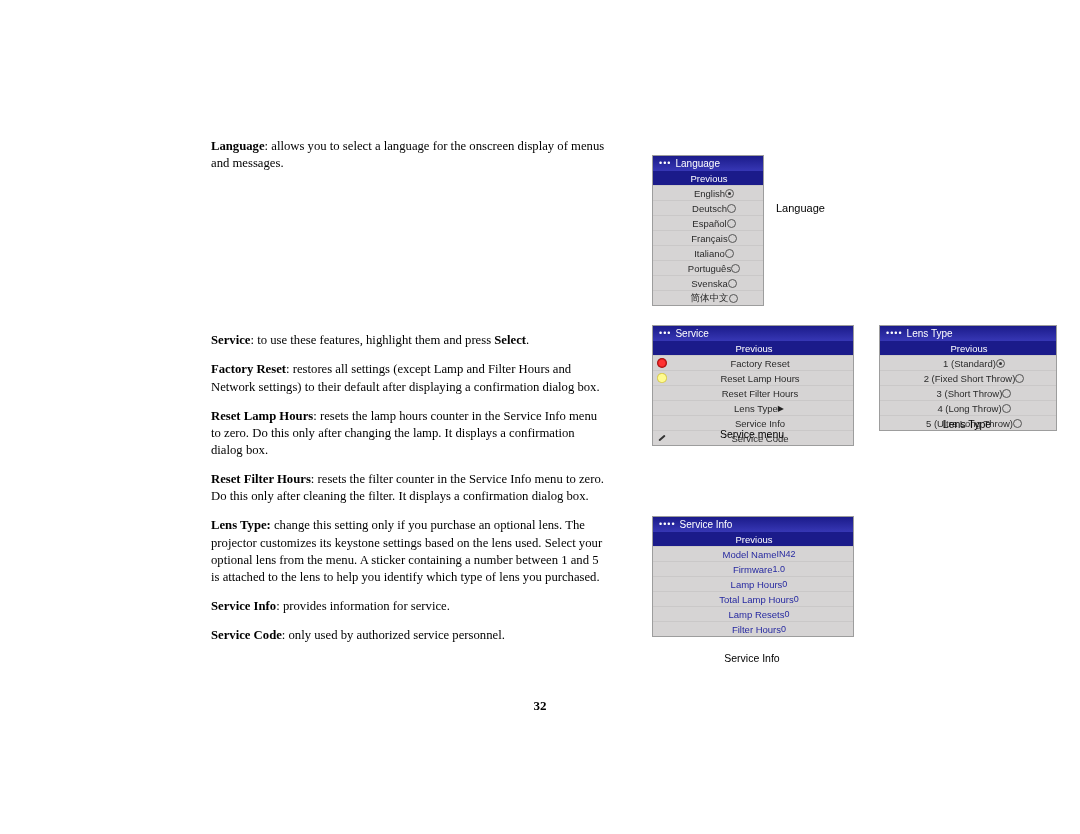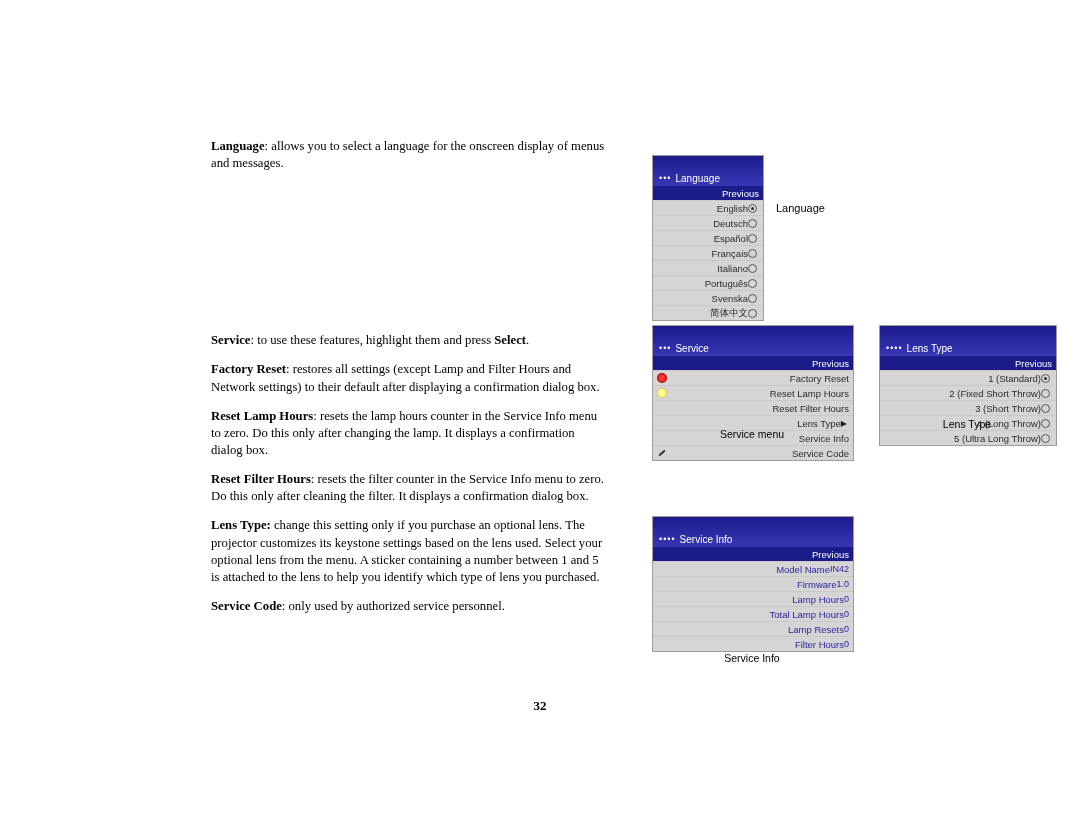--- a/index.html
+++ b/index.html
@@ -5,23 +5,23 @@
   html,body{margin:0;padding:0;background:#fff;font-family:Georgia,"Times New Roman",serif;color:#000}
   .page{width:888px;height:834px;position:relative;margin:0 auto}
   .left-col{position:absolute;left:115px;top:138px;width:395px;font-size:12.7px;line-height:1.35}
   .para{margin-bottom:12px}
   .boldlead{font-weight:bold}
   .page-number{position:absolute;left:0;right:0;top:698px;text-align:center;font-size:13px;font-weight:bold}
   .cap{font-family:Arial,Helvetica,sans-serif;font-size:10.5px;color:#000;text-align:center}
 
   
   .menu{background:#d6d4d4;font-family:Arial,Helvetica,sans-serif;font-size:9.5px;border:1px solid #9d9d9d;position:absolute}
-  .menu .hdr{background:#2a2a9a;background:linear-gradient(#1b1b8a,#3737b5);color:#fff;padding:17px 4px 2px 6px;font-size:10px}
+  .menu .hdr{background:#2a2a9a;background:linear-gradient(#1b1b8a,#3737b5);color:#fff;padding:2px 4px 2px 6px;font-size:10px}
   .menu .hdr .dots{letter-spacing:1px;margin-right:4px;font-size:9px;vertical-align:1px}
-  .menu .row{display:flex;align-items:center;padding:1px 4px 1px 18px;color:#2a2a2a;justify-content:flex-end;border-bottom:1px solid #cac8c8;height:12px}
+  .menu .row{display:flex;align-items:center;padding:1px 4px 1px 18px;color:#2a2a2a;justify-content:center;border-bottom:1px solid #cac8c8;height:12px}
   .menu .row:last-child{border-bottom:none}
   .menu .row.prev{background:#1b1b8a;color:#fff;padding-left:6px}
   .menu .row .radio{width:7px;height:7px;border:1px solid #555;border-radius:50%;display:inline-block;margin-right:2px}
   .menu .row .radio.sel::after{content:"";display:block;width:3px;height:3px;background:#333;border-radius:50%;margin:2px}
   .menu .row .arrow{font-size:8px;color:#222;margin-right:2px}
   .menu .row .icon{width:10px;height:10px;position:absolute;left:4px}
   .icon-red{background:radial-gradient(circle,#f33 40%,#900 70%);border-radius:50%}
   .icon-bulb{background:radial-gradient(circle,#fffb90 50%,#bba400 80%);border-radius:50%}
   .icon-wrench{}
   .icon-wrench::before{content:"";display:block;width:8px;height:2px;background:#333;transform:rotate(-40deg);margin-top:4px;margin-left:1px;border-radius:1px}
@@ -66,20 +66,23 @@
     <div class="para">
       <span class="boldlead">Reset Lamp Hours</span><span>: resets the lamp hours counter in the Service Info menu to zero. Do this only after changing the lamp. It displays a confirmation dialog box.</span>
     </div>
     <div class="para">
       <span class="boldlead">Reset Filter Hours</span><span>: resets the filter counter in the Service Info menu to zero. Do this only after cleaning the filter. It displays a confirmation dialog box.</span>
     </div>
     <div class="para">
       <span class="boldlead">Lens Type:</span><span> change this setting only if you purchase an optional lens. The projector customizes its keystone settings based on the lens used. Select your optional lens from the menu. A sticker containing a number between 1 and 5 is attached to the lens to help you identify which type of lens you purchased.</span>
     </div>
     <div class="para">
+      <span class="boldlead">Service Info</span><span>: provides information for service.</span>
+    </div>
+    <div class="para">
       <span class="boldlead">Service Code</span><span>: only used by authorized service personnel.</span>
     </div>
   </div>
 
   <div id="lang-menu" class="menu">
     <div class="hdr"><span class="dots">•••</span><span>Language</span></div>
     <div class="row prev">
         <span>Previous</span>
       </div>
   <div class="row">

